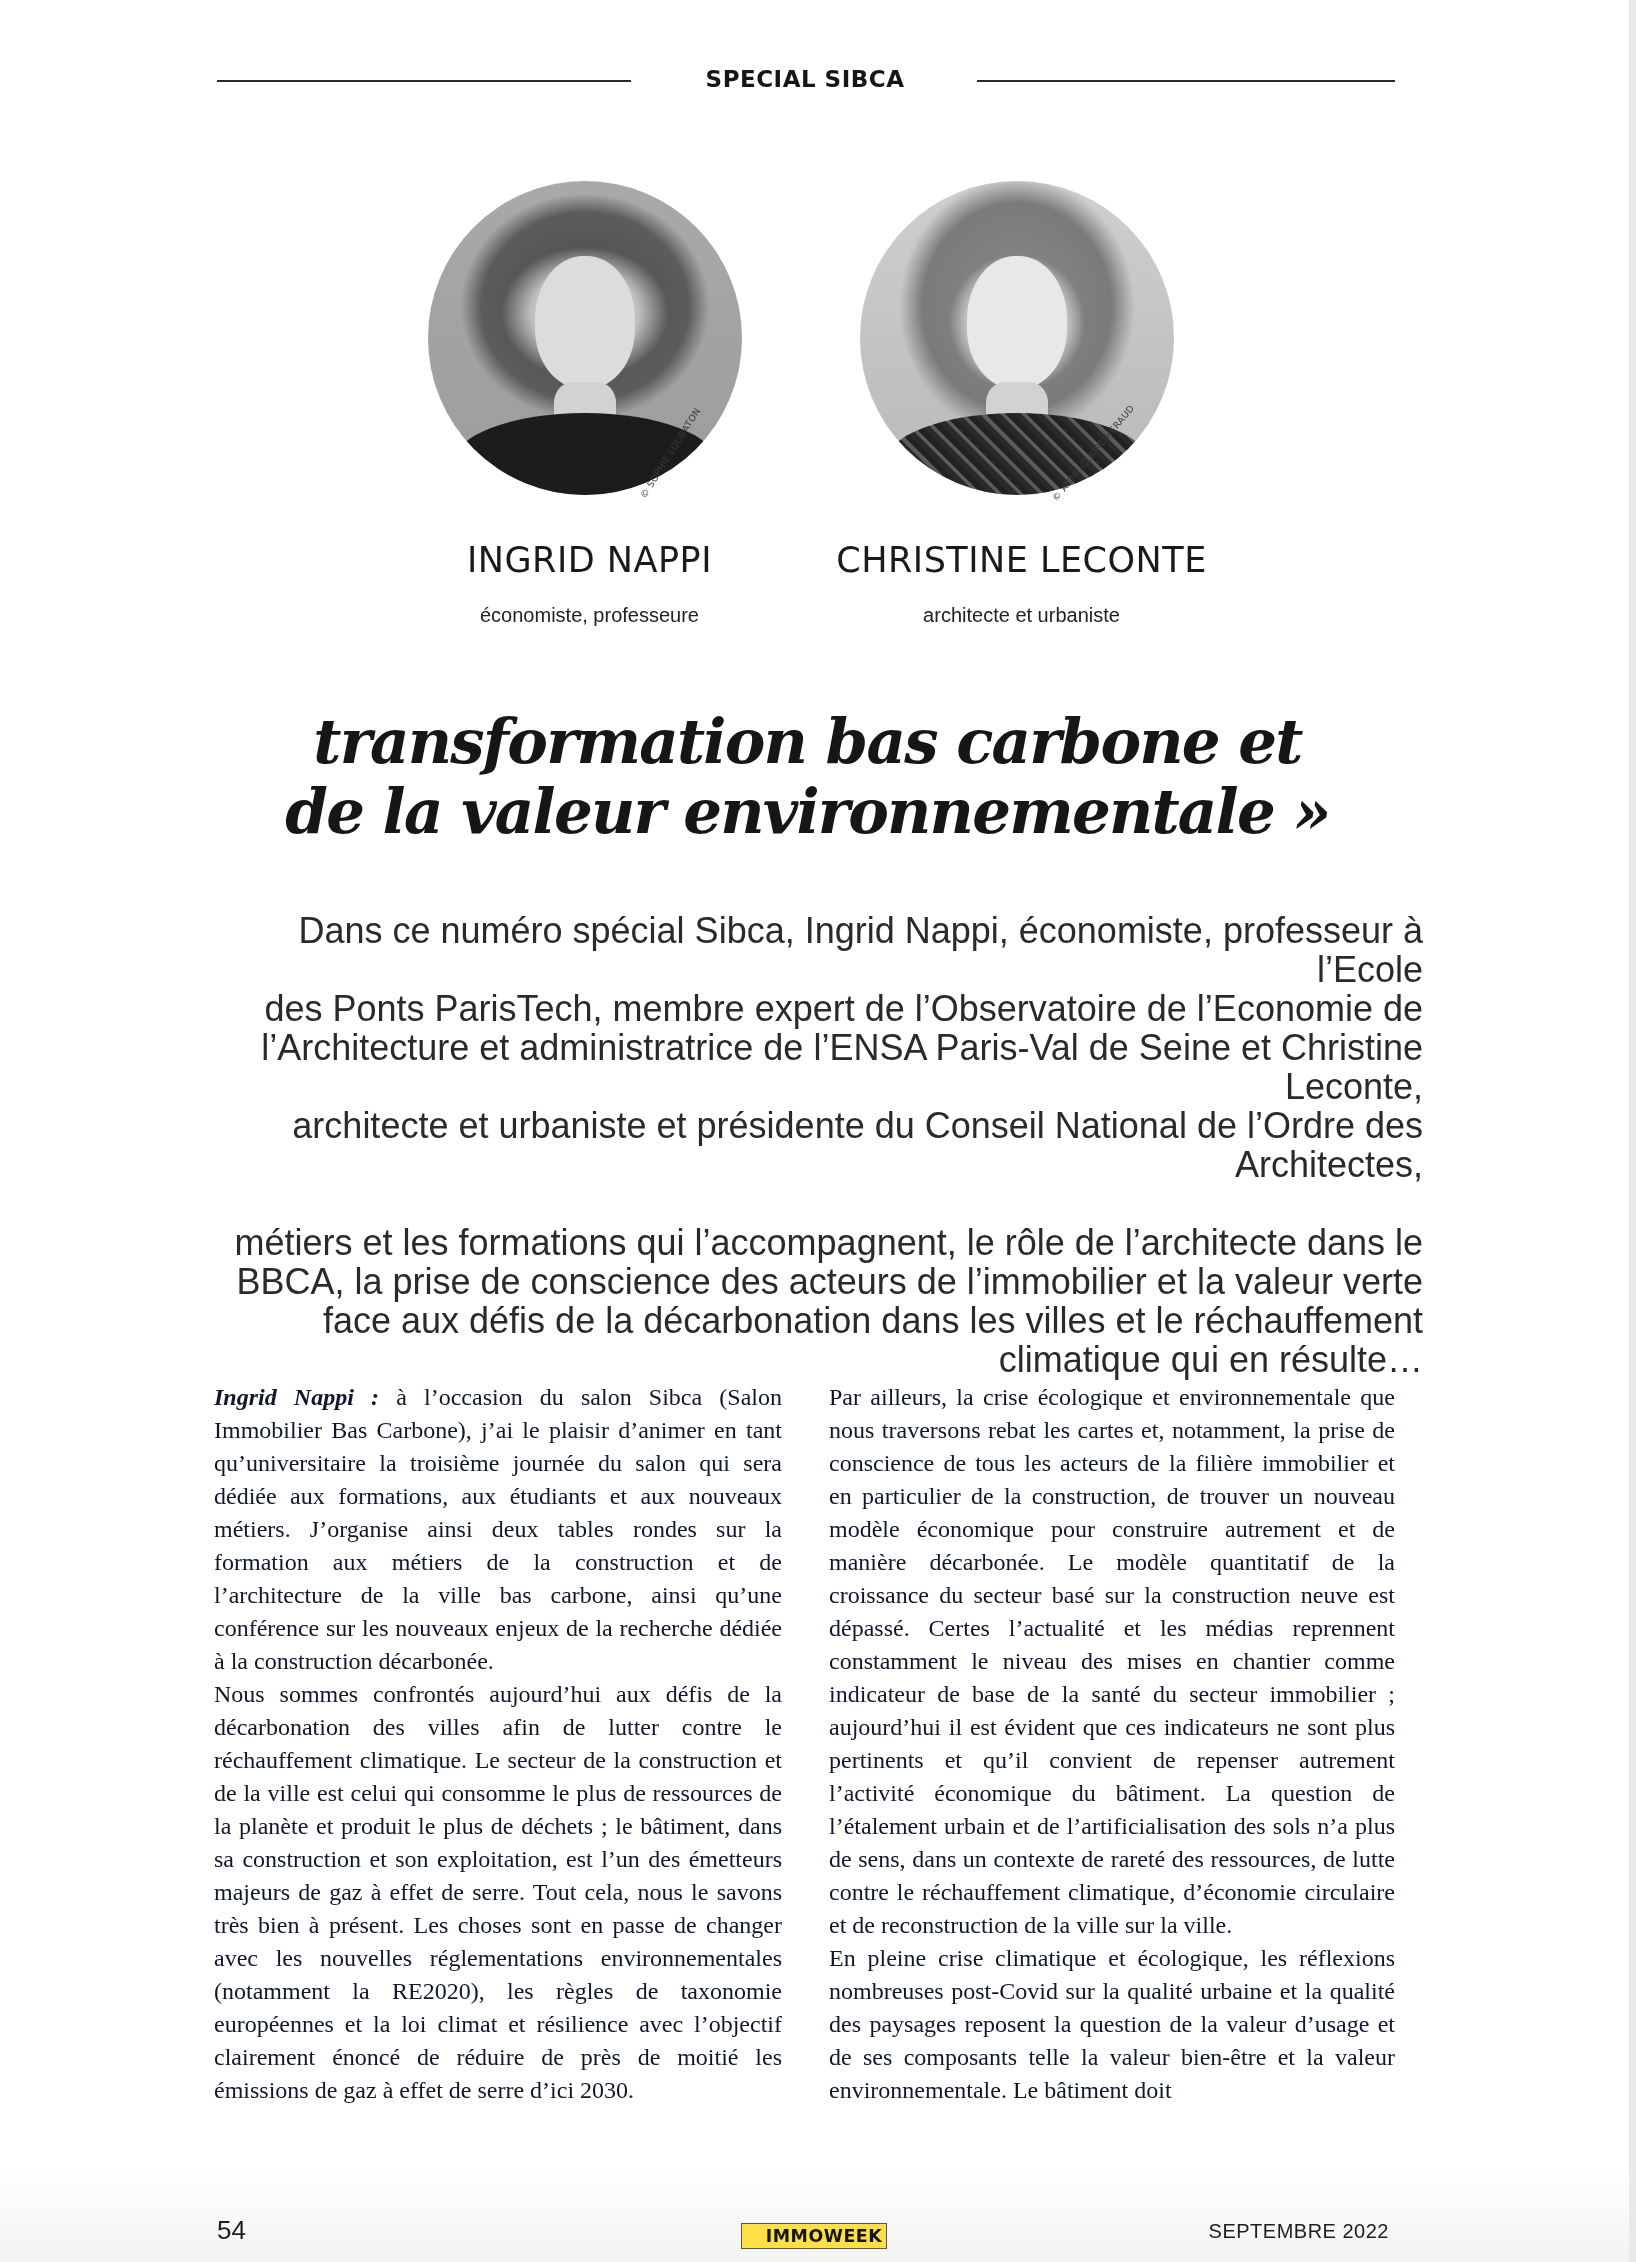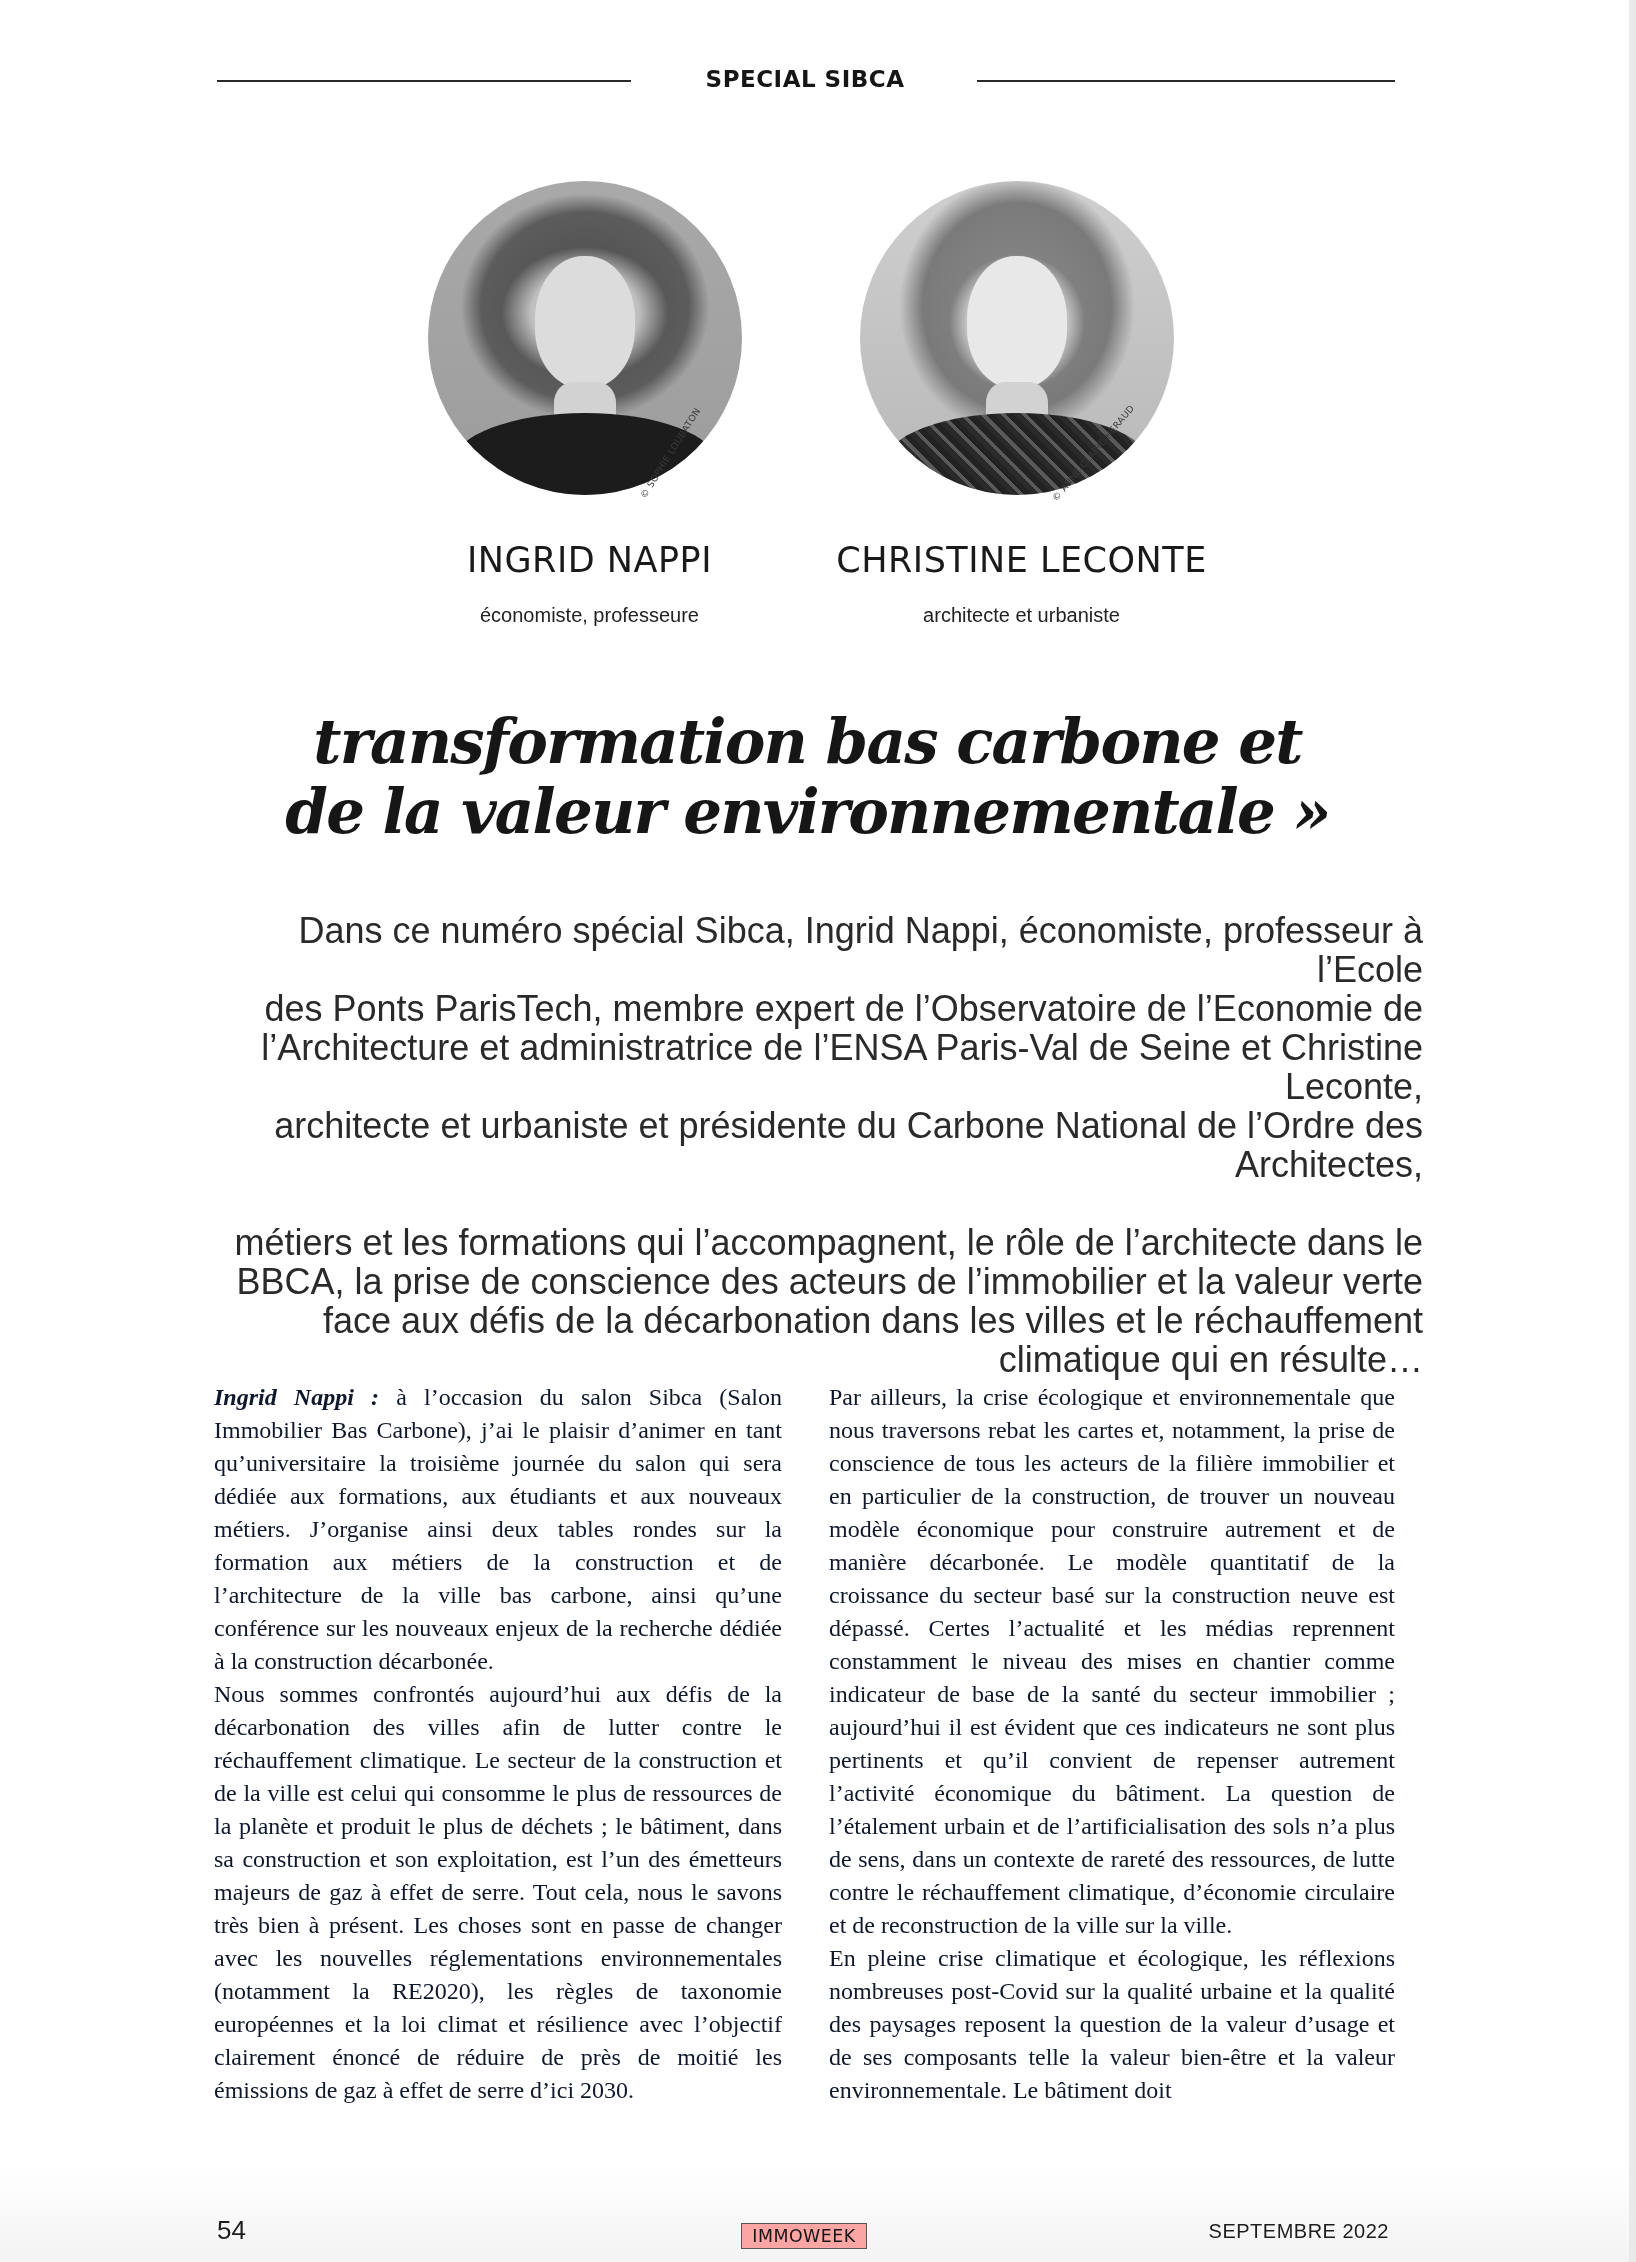--- a/index.html
+++ b/index.html
@@ -41,21 +41,21 @@
 
   
   .column { position: absolute; top: 1381px; font-family: "Liberation Serif", serif; font-size: 24px; line-height: 33px; color: #0f172a; text-align: justify; hyphens: manual; }
   .column.left { left: 214px; width: 568px; }
   .column.right { left: 829px; width: 566px; }
   .column p { margin: 0; }
   .column .speaker { font-style: italic; font-weight: bold; }
 
   
   .page-number { position: absolute; left: 217px; top: 2215px; font-family: "Liberation Sans", sans-serif; font-size: 26px; color: #1d1d1d; }
-  .brand-logo { position: absolute; left: 741px; top: 2223px; width: 124px; height: 24px; border: 0.9px solid #555; background: #fca5a5; text-align: center; font-family: "DejaVu Sans", sans-serif; font-weight: normal; font-size: 17.4px; line-height: 24px; letter-spacing: 0.5px; color: #161616; }
+  .brand-logo { position: absolute; left: 741px; top: 2223px; width: 124px; height: 24px; border: 0.9px solid #555; background: #fde047; text-align: center; font-family: "DejaVu Sans", sans-serif; font-weight: bold; font-size: 17.4px; line-height: 24px; letter-spacing: 0.5px; color: #161616; padding-left: 20px; }
   .issue-date { position: absolute; right: 247px; top: 2220px; font-family: Liberation Sans, sans-serif; font-size: 20px; letter-spacing: 0.5px; color: #1d1d1d; }
 </style>
 </head>
 <body>
 
 <div class="edge-strip"></div>
 <div class="bottom-fade"></div>
 
 <div class="rule left"></div>
 <div class="section-label">SPECIAL SIBCA</div>
@@ -87,21 +87,21 @@
 <h1 class="headline">
   <br>
   <span>transformation bas carbone et</span><br>
   <span>de la valeur environnementale »</span>
 </h1>
 
 <div class="intro">
   <span>Dans ce numéro spécial Sibca, Ingrid Nappi, économiste, professeur à l’Ecole</span><br>
   <span>des Ponts ParisTech, membre expert de l’Observatoire de l’Economie de</span><br>
   <span>l’Architecture et administratrice de l’ENSA Paris-Val de Seine et Christine Leconte,</span><br>
-  <span>architecte et urbaniste et présidente du Carbone National de l’Ordre des Architectes,</span><br>
+  <span>architecte et urbaniste et présidente du Conseil National de l’Ordre des Architectes,</span><br>
   <br>
   <span>métiers et les formations qui l’accompagnent, le rôle de l’architecte dans le</span><br>
   <span>BBCA, la prise de conscience des acteurs de l’immobilier et la valeur verte</span><br>
   <span>face aux défis de la décarbonation dans les villes et le réchauffement</span><br>
   <span>climatique qui en résulte…</span>
 </div>
 
 <div class="column left">
   <p><span class="speaker">Ingrid Nappi :</span><span> à l’occasion du salon Sibca (Salon Immobilier Bas Carbone), j’ai le plaisir d’animer en tant qu’universitaire la troisième journée du salon qui sera dédiée aux formations, aux étudiants et aux nouveaux métiers. J’organise ainsi deux tables rondes sur la formation aux métiers de la construction et de l’architecture de la ville bas carbone, ainsi qu’une conférence sur les nouveaux enjeux de la recherche dédiée à la construction décarbonée.</span></p>
   <p>Nous sommes confrontés aujourd’hui aux défis de la décarbonation des villes afin de lutter contre le réchauffement climatique. Le secteur de la cons­truction et de la ville est celui qui consomme le plus de ressources de la planète et produit le plus de déchets ; le bâtiment, dans sa construction et son exploitation, est l’un des émetteurs majeurs de gaz à effet de serre. Tout cela, nous le savons très bien à présent. Les choses sont en passe de changer avec les nouvelles réglementations environnementales (notamment la RE2020), les règles de taxonomie européennes et la loi climat et résilience avec l’objectif clairement énoncé de réduire de près de moitié les émissions de gaz à effet de serre d’ici 2030.</p>

